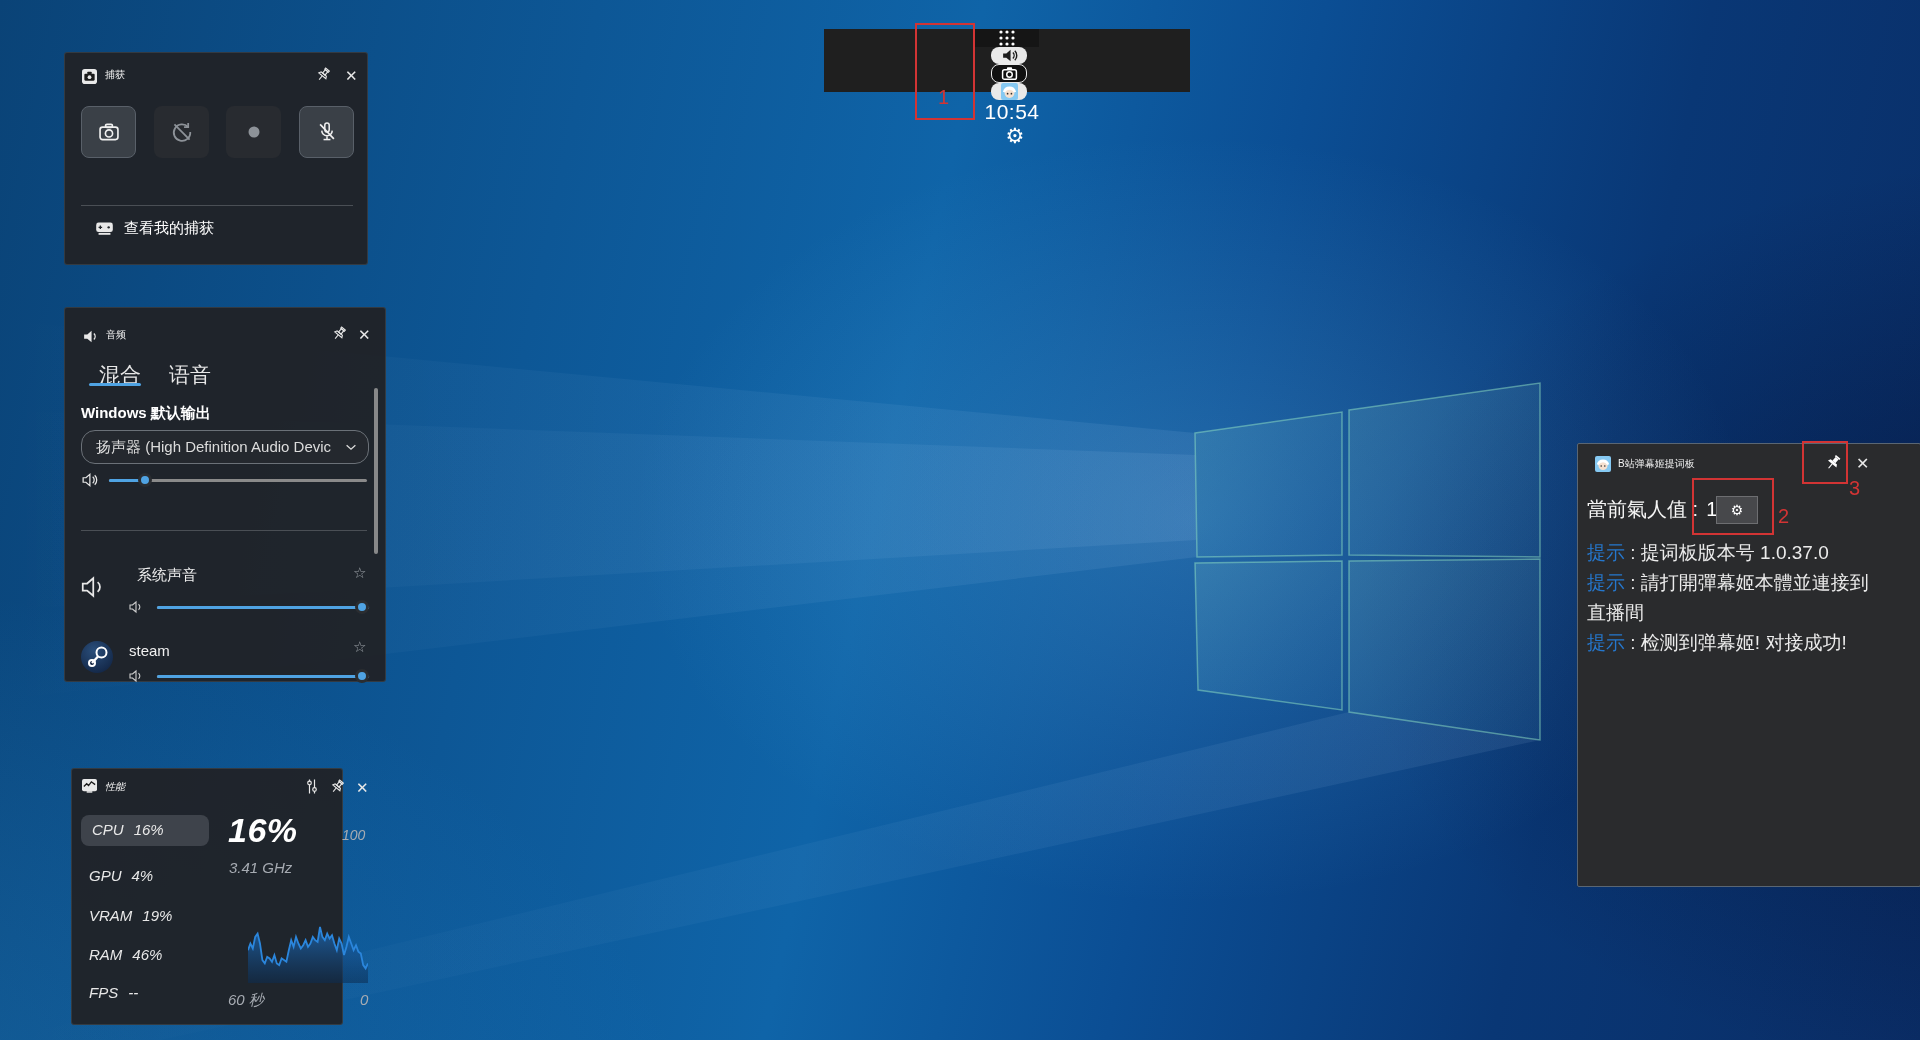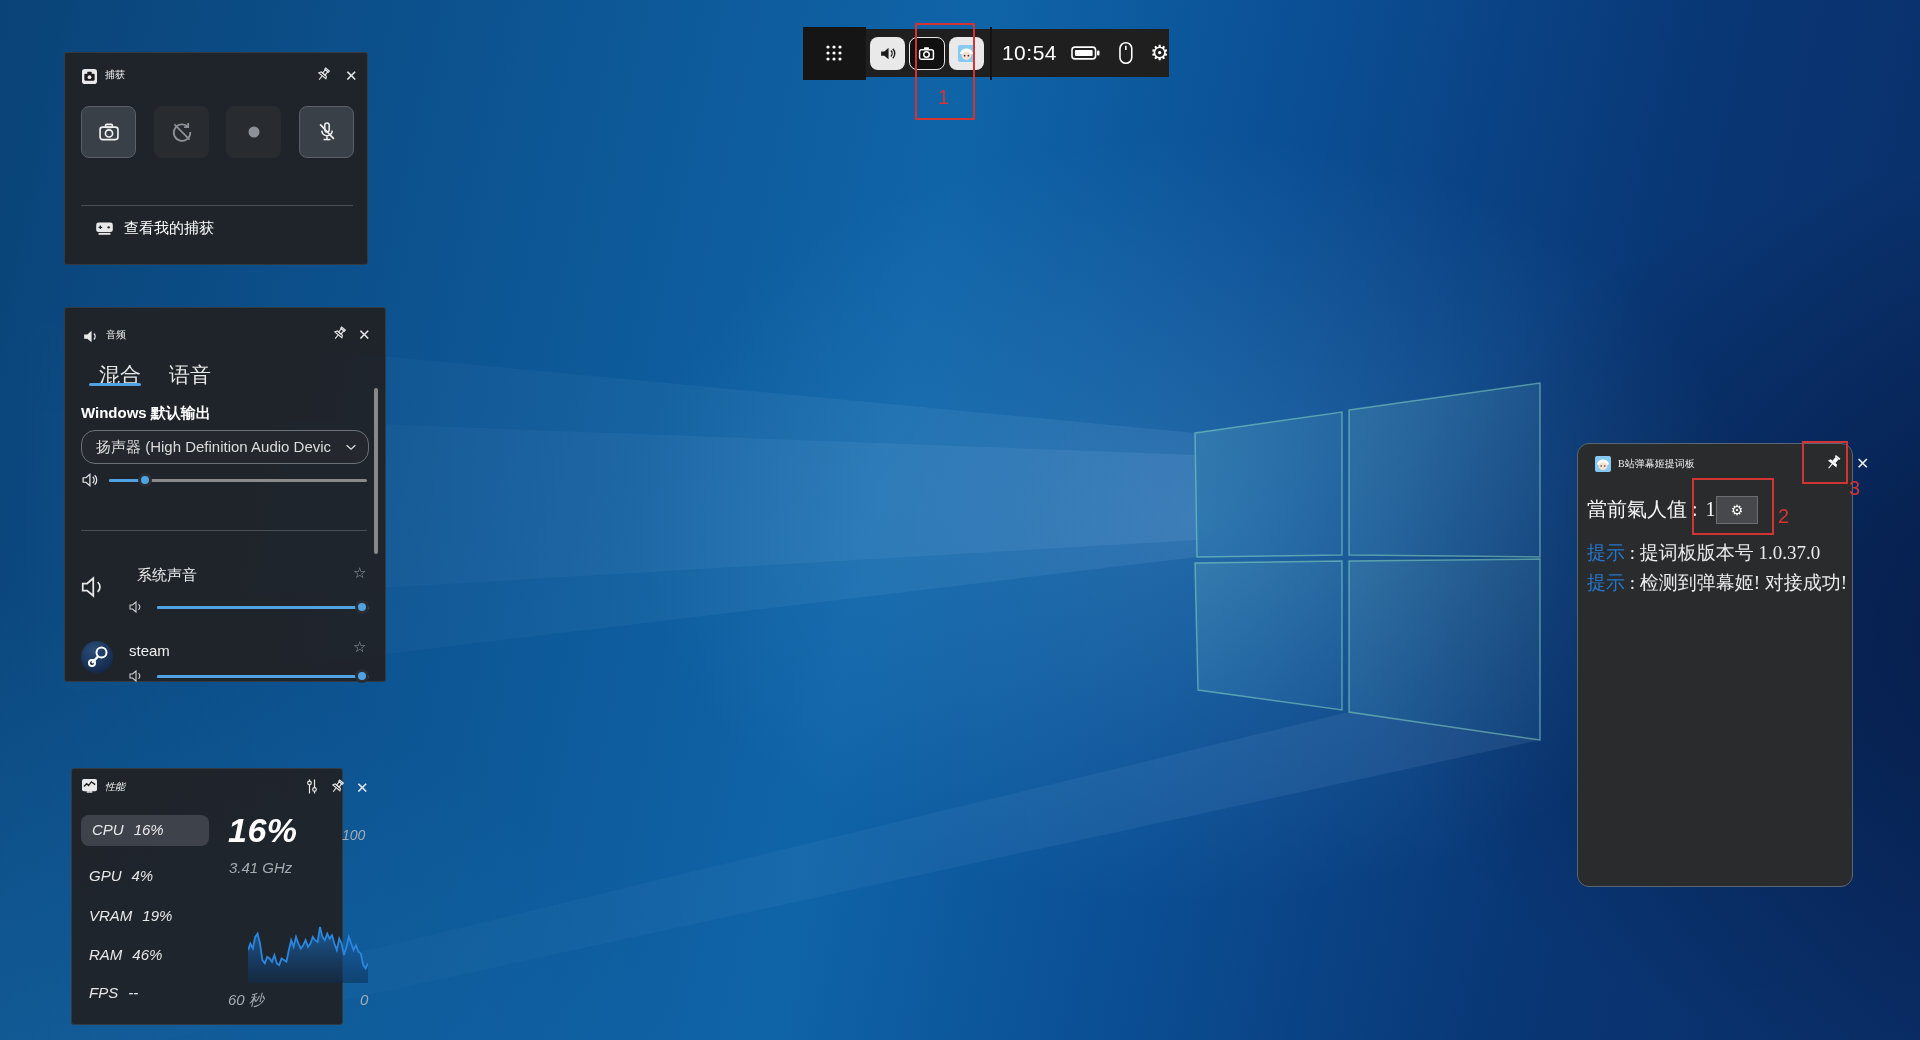--- a/index.html
+++ b/index.html
@@ -20,21 +20,21 @@
   #wallpaper { left:0; top:0; width:1920px; height:1040px; pointer-events:none; }
 
   
   .panel { background:rgba(32,35,40,0.97); border:1px solid rgba(90,100,110,0.35); border-radius:3px; }
   .panel-title { font-size:10px; color:#f2f2f2; }
   .hicon { color:#e8e8e8; }
   .closex { font-size:15px; color:#e8e8e8; line-height:1; }
   .dim { color:#a6abb2; }
 
   
-  #toolbar { left:803px; top:29px; width:366px; height:48px; background:#1f1f1f; display:flex; align-items:center; }
+  #toolbar { left:824px; top:29px; width:366px; height:63px; background:#1f1f1f; display:flex; align-items:center;flex-direction:column; }
   #tb-grid-sec { width:64px; height:53px; background:#151515; display:flex; align-items:center; justify-content:center; }
   .tb-btn { width:36px; height:33px; border-radius:8px; margin-left:4px; display:flex; align-items:center; justify-content:center; }
   .tb-light { background:#e9e9e9; color:#1b1b1b; }
   .tb-dark  { background:#101010; border:1.5px solid #e9e9e9; color:#fff; }
   #tb-divider { width:2px; height:53px; background:#141414; margin-left:6px; }
   #tb-time { font-size:21px; color:#fff; margin-left:10px; letter-spacing:0.5px; }
 
   
   #capture { left:64px; top:52px; width:304px; height:213px; }
   .cap-btn { position:absolute; top:53px; width:55px; height:52px; border-radius:8px; display:flex; align-items:center; justify-content:center; }
@@ -62,21 +62,21 @@
   .metric { position:absolute; left:17px; font-size:15px; color:#e8e8e8; }
   .metric b { font-weight:normal; margin-left:10px; }
   #cpu-pill { left:9px; top:46px; width:128px; height:31px; background:#3e434b; border-radius:8px; }
   #big-val { left:156px; top:42px; font-size:34px; font-weight:bold; letter-spacing:0.5px; }
   #freq { left:157px; top:90px; font-size:15px; }
   #axis-top { left:270px; top:58px; font-size:14px; }
   #axis-bl { left:156px; top:222px; font-size:15px; }
   #axis-br { left:288px; top:222px; font-size:15px; }
 
   
-  #widget { left:1577px; top:443px; width:276px; height:444px; background:#2a2b2d; border:1px solid #5a6673; border-radius:12px;font-family:Liberation Serif, serif; }
+  #widget { left:1577px; top:443px; width:344px; height:444px; background:#2a2b2d; border:1px solid #5a6673; border-radius:2px; }
   #anger-label { font-size:20px; color:#f5f5f5; }
   #gear-btn { left:138px; top:52px; width:42px; height:28px; background:#47484b; border:1px solid #6d6e71; display:flex; align-items:center; justify-content:center; font-size:14px; color:#fff; }
   .tip { font-size:19px; line-height:30px; color:#ececec; }
   .tip .pfx { color:#2577cd; }
 
   
   .redbox { position:absolute; border:2px solid #d23434; }
   .redlbl { position:absolute; color:#d23434; font-size:20px; }
 
   svg { display:block; }
@@ -375,20 +375,21 @@
   <div class="abs" style="left:9px;top:52px;display:flex;align-items:center;gap:8px">
     <span id="anger-label">當前氣人值 :</span>
     <span style="font-size:20px">1</span>
   </div>
   <div id="gear-btn" class="abs">
     <span>⚙</span>
   </div>
 
   <div class="abs" style="left:9px;top:94px;width:284px">
     <div class="tip"><span class="pfx">提示</span><span> : 提词板版本号 1.0.37.0</span></div>
+    <div class="tip"><span class="pfx">提示</span><span> : 請打開彈幕姬本體並連接到直播間</span></div>
     <div class="tip"><span class="pfx">提示</span><span> : 检测到弹幕姬! 对接成功!</span></div>
   </div>
 </div>
 
 <div class="redbox" style="left:915px;top:23px;width:60px;height:97px"></div>
 <div class="redlbl" style="left:938px;top:86px">1</div>
 <div class="redbox" style="left:1692px;top:478px;width:82px;height:57px"></div>
 <div class="redlbl" style="left:1778px;top:505px">2</div>
 <div class="redbox" style="left:1802px;top:441px;width:46px;height:43px"></div>
 <div class="redlbl" style="left:1849px;top:477px">3</div>

